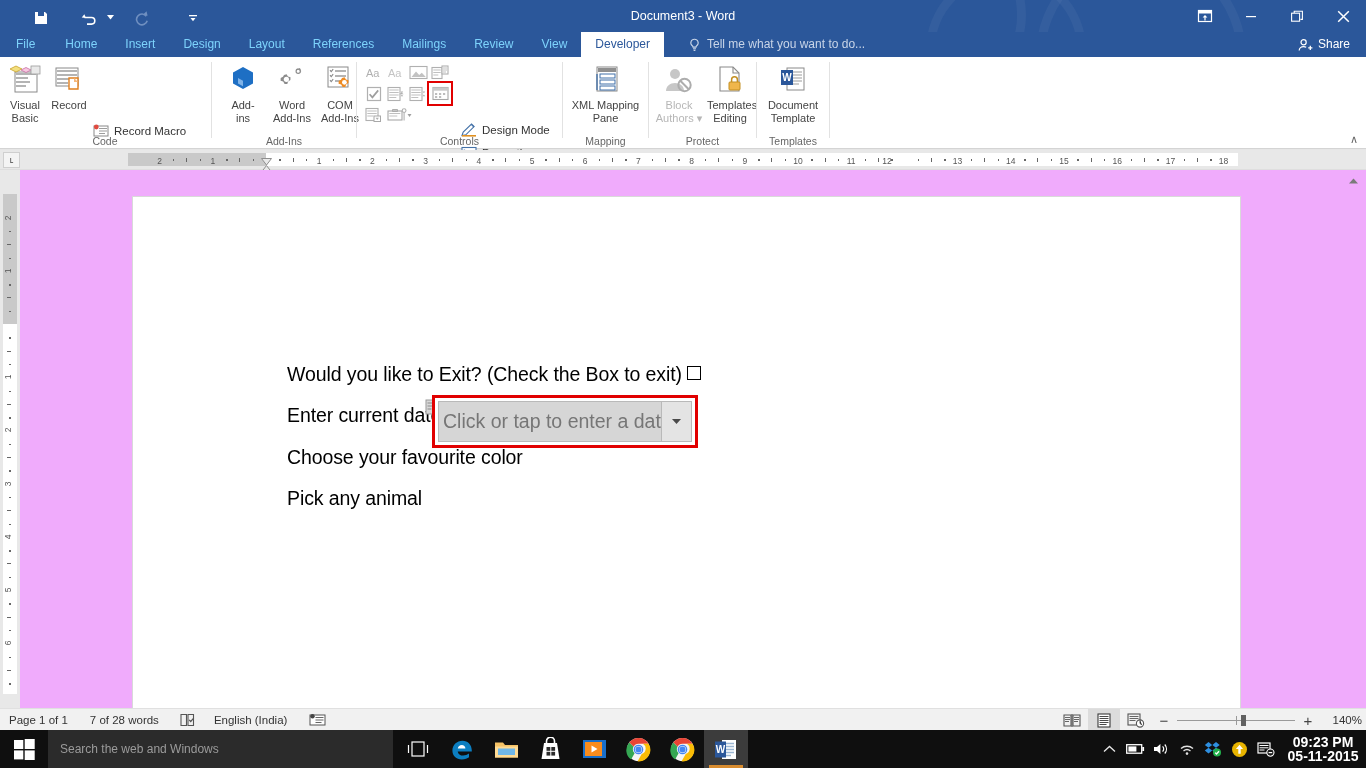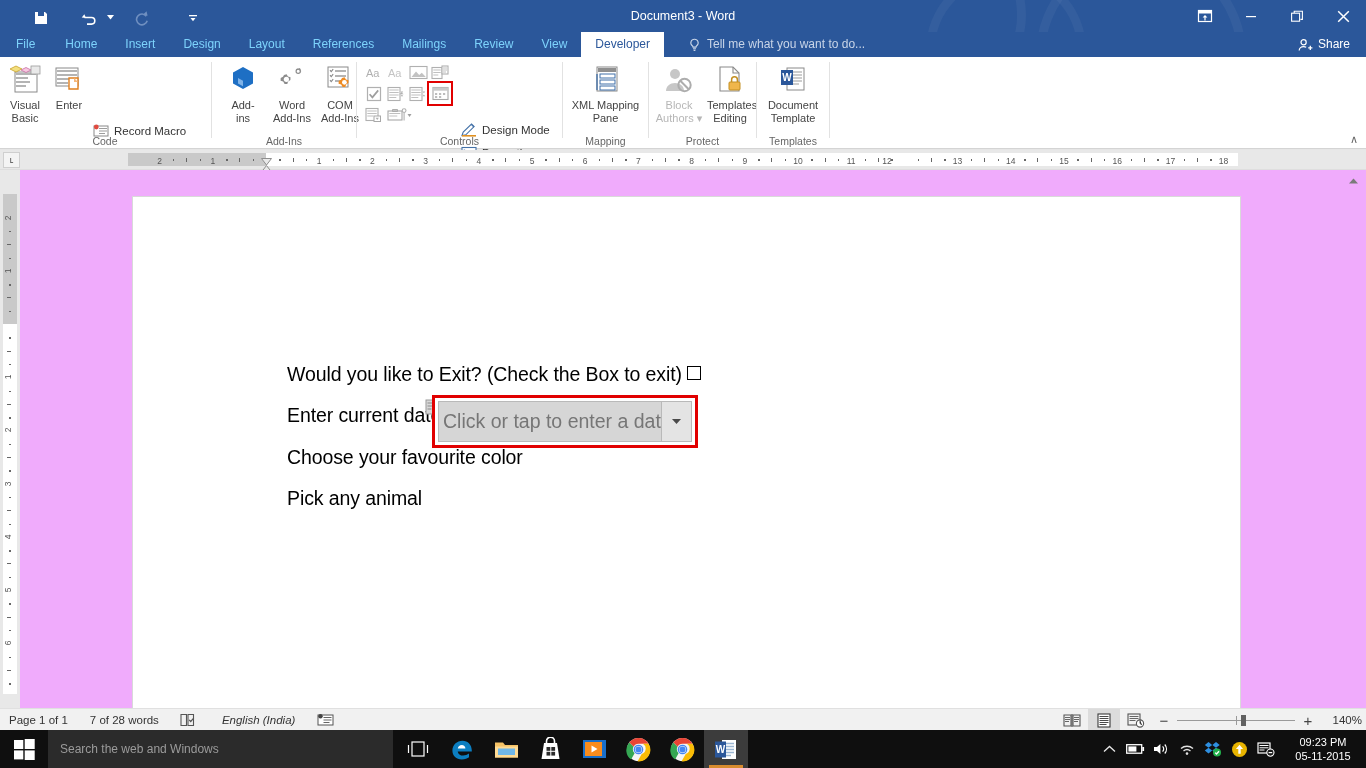--- a/index.html
+++ b/index.html
@@ -210,21 +210,21 @@
   .taskicon .underline {
     position:absolute; bottom:0; left:5px; width:34px; height:3px; background:#d88c2f;
   }
   .tray {
     position:absolute; right:0; top:0; height:38px; display:flex; align-items:center;
     gap:0px; color:#fff;
   }
   .trayicon { width:26px; height:38px; display:flex; align-items:center; justify-content:center; }
   .clock {
     width:86px; height:38px; display:flex; flex-direction:column; align-items:center;
-    justify-content:center; font-size:11px; color:#fff; line-height:14px;
+    justify-content:center; font-size:14px; color:#fff; line-height:14px;font-weight:bold;
   }
   .action-center { width:28px; height:38px; display:flex; align-items:center; justify-content:center; }
 </style>
 </head>
 <body>
 
 <div class="titlebar">
   <div class="tb-bg-deco">
     <i style="left:10px; top:10px; width:160px; height:160px;"></i>
     <i style="left:120px; top:-10px; width:210px; height:210px;"></i>
@@ -350,21 +350,21 @@
 
     <div class="bigbtn" style="left:48px; top:5px; width:42px;">
       <div class="ico">
         <svg width="34" height="32" viewBox="0 0 34 32">
           <rect x="4" y="4" width="22" height="18" fill="#fff" stroke="#8a8a8a" stroke-width="1"></rect>
           <path d="M5 7h20M5 11h20M5 15h13M5 19h11" stroke="#9c9c9c" stroke-width="1.4"></path>
           <path d="M17 14h9v11h-9z" fill="#fff" stroke="#e08020" stroke-width="1.4"></path>
           <path d="M22 14l4 4h-4z" fill="#f6b87a"></path>
         </svg>
       </div>
-      <div class="lbl">Enter</div>
+      <div class="lbl">Record</div>
     </div>
 
     <div class="smallbtn" style="left:93px; top:64px;">
       <span style="display:flex;">
         <svg width="16" height="14" viewBox="0 0 16 14">
             <rect x="1" y="2" width="14" height="10" fill="#fff" stroke="#8a8a8a" stroke-width="1"></rect>
             <path d="M6 4.5h8M6 7h8M6 9.5h6" stroke="#9c9c9c" stroke-width="1.1"></path>
             <circle cx="3.3" cy="3" r="2.4" fill="#e04a3f"></circle>
           </svg>
       </span>
@@ -842,21 +842,21 @@
   <div class="sb-left">
     <span>Page 1 of 1</span>
     <span style="margin-left:22px;">7 of 28 words</span>
     <span style="margin-left:20px; display:flex;">
       <svg width="17" height="14" viewBox="0 0 17 14">
           <path d="M2 1.5h5.5v11H2z" fill="none" stroke="#555" stroke-width="1.1"></path>
           <path d="M9 1.5h5.5v11H9z" fill="none" stroke="#555" stroke-width="1.1"></path>
           <path d="M10.2 6.8l1.5 1.7 3-3.4" fill="none" stroke="#555" stroke-width="1.2"></path>
         </svg>
     </span>
-    <span style="margin-left:26px;font-style:italic;">English (India)</span>
+    <span style="margin-left:18px;">English (India)</span>
     <span style="margin-left:22px; display:flex;">
       <svg width="17" height="14" viewBox="0 0 17 14">
           <rect x="1" y="2" width="15" height="10" fill="#fff" stroke="#555" stroke-width="1"></rect>
           <path d="M6.5 4.5h8M6.5 7h8M6.5 9.5h6" stroke="#666" stroke-width="1.1"></path>
           <circle cx="3.5" cy="3.2" r="2.2" fill="#444"></circle>
         </svg>
     </span>
   </div>
 
   <div class="sb-right">

